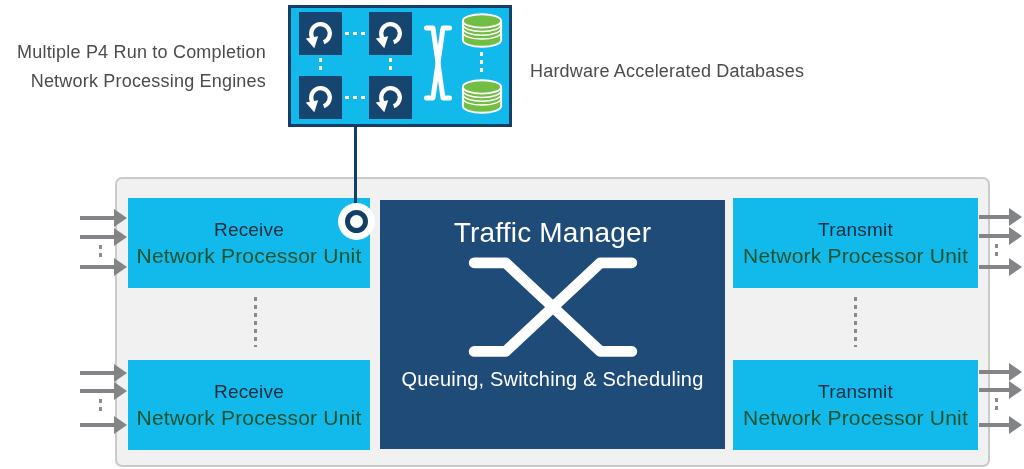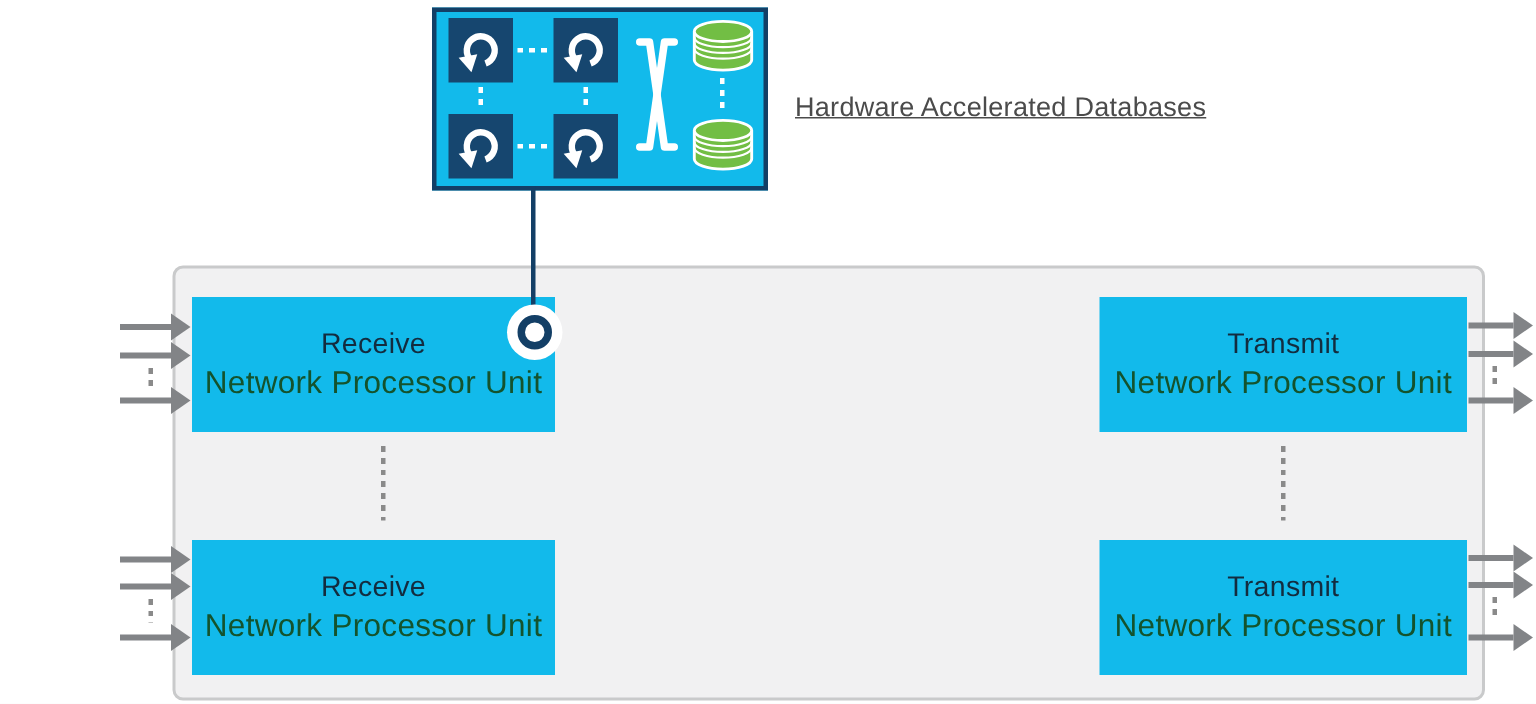--- a/index.html
+++ b/index.html
@@ -10,21 +10,21 @@
   }
   html,body{margin:0;padding:0;background:#fff;}
   #canvas{
     position:relative;width:1024px;height:469px;background:#fff;overflow:hidden;
     font-family:"Liberation Sans",sans-serif;letter-spacing:.2px;
   }
   
   .side-label{position:absolute;color:var(--label-gray);font-size:18px;line-height:29px;}
   .side-label.left{left:6px;top:38px;width:260px;text-align:right;}
   .side-label.left span{display:block;}
-  .side-label.right{left:530px;top:57px;width:330px;text-align:left;text-decoration:underline;}
+  .side-label.right{left:530px;top:57px;width:330px;text-align:left;}
   
   .callout{position:absolute;left:288px;top:5px;width:224px;height:122px;
     background:var(--cyan);border:3px solid var(--navy-line);box-sizing:border-box;}
   .engine{position:absolute;width:43px;height:43px;background:var(--navy-deep);
     display:flex;align-items:center;justify-content:center;}
   .engine svg{width:31px;height:31px;}
   .dot-h{position:absolute;height:3px;
     background:repeating-linear-gradient(to right,#fff 0 4px,transparent 4px 8px);}
   .dot-v-w{position:absolute;width:3px;
     background:repeating-linear-gradient(to bottom,#fff 0 4px,transparent 4px 8px);}
@@ -68,20 +68,24 @@
         <polygon points="12,39 1,26.5 17,23.5" fill="#fff"></polygon>
       </g>
       <g id="cylinder-glyph">
         <path d="M3 9 v20 a20 7 0 0 0 40 0 v-20" fill="#72BE44" stroke="#fff" stroke-width="2"></path>
         <ellipse cx="23" cy="9" rx="20" ry="7" fill="#72BE44" stroke="#fff" stroke-width="2"></ellipse>
         <path d="M3 13 a20 7 0 0 0 40 0 M3 17 a20 7 0 0 0 40 0 M3 21 a20 7 0 0 0 40 0" fill="none" stroke="#fff" stroke-width="1.6"></path>
       </g>
     </defs>
   </svg>
 
+  <div class="side-label left">
+    <span>Multiple P4 Run to Completion</span>
+    <span>Network Processing Engines</span>
+  </div>
   <div class="side-label right">Hardware Accelerated Databases</div>
 
   <div class="connector-line"></div>
 
   <div class="callout">
     <div class="engine" style="left:8px;top:4px;">
       <svg viewBox="0 0 40 40">
           <use href="#refresh-glyph"></use>
         </svg>
     </div>
@@ -132,20 +136,30 @@
 
   <div class="unit" style="left:128px;top:198px;width:242px;height:90px;">
     <div class="unit-title">Receive</div>
     <div class="unit-sub">Network Processor Unit</div>
   </div>
   <div class="unit" style="left:128px;top:360px;width:242px;height:90px;">
     <div class="unit-title">Receive</div>
     <div class="unit-sub">Network Processor Unit</div>
   </div>
 
+  <div class="tm">
+    <div class="tm-title">Traffic Manager</div>
+    <svg class="tm-x" viewBox="0 0 200 125">
+      <g fill="none" stroke="#fff" stroke-width="12" stroke-linecap="round" stroke-linejoin="round">
+        <path d="M12 12 H47 L153 111 H188"></path>
+        <path d="M188 12 H153 L47 111 H12"></path>
+      </g>
+    </svg>
+    <div class="tm-sub">Queuing, Switching &amp; Scheduling</div>
+  </div>
 
   <div class="unit" style="left:733px;top:198px;width:245px;height:90px;">
     <div class="unit-title">Transmit</div>
     <div class="unit-sub">Network Processor Unit</div>
   </div>
   <div class="unit" style="left:733px;top:360px;width:245px;height:90px;">
     <div class="unit-title">Transmit</div>
     <div class="unit-sub">Network Processor Unit</div>
   </div>
 

